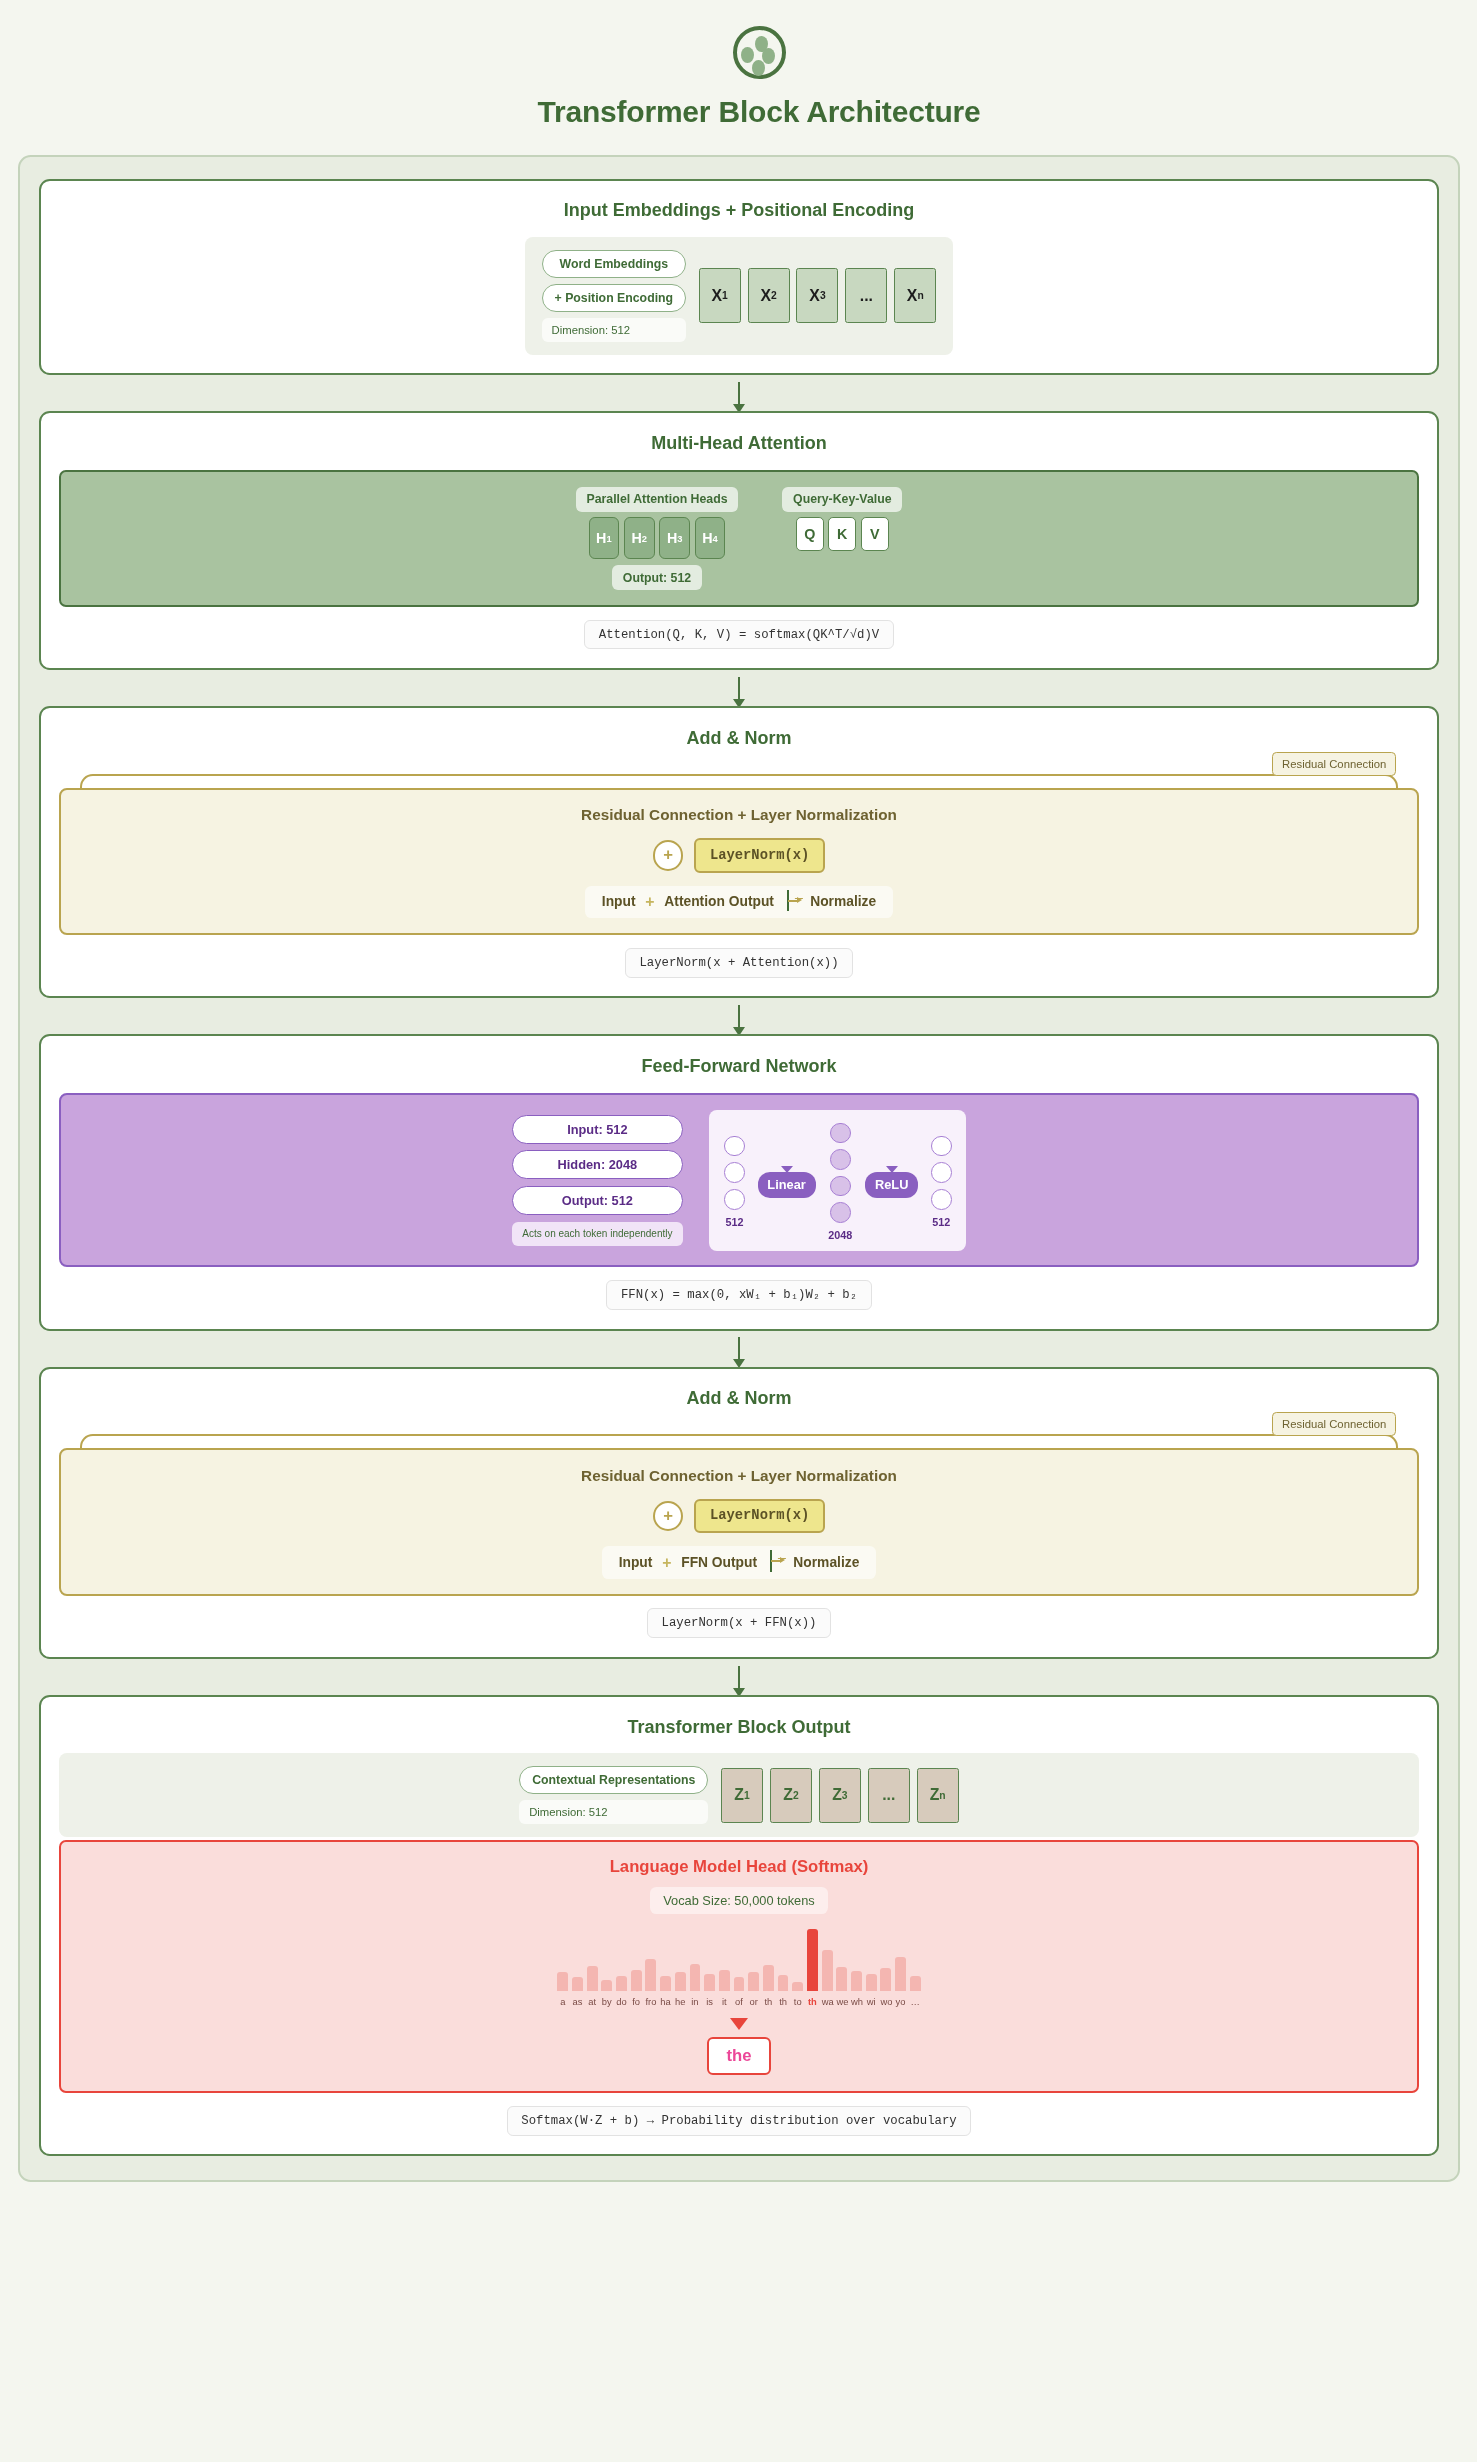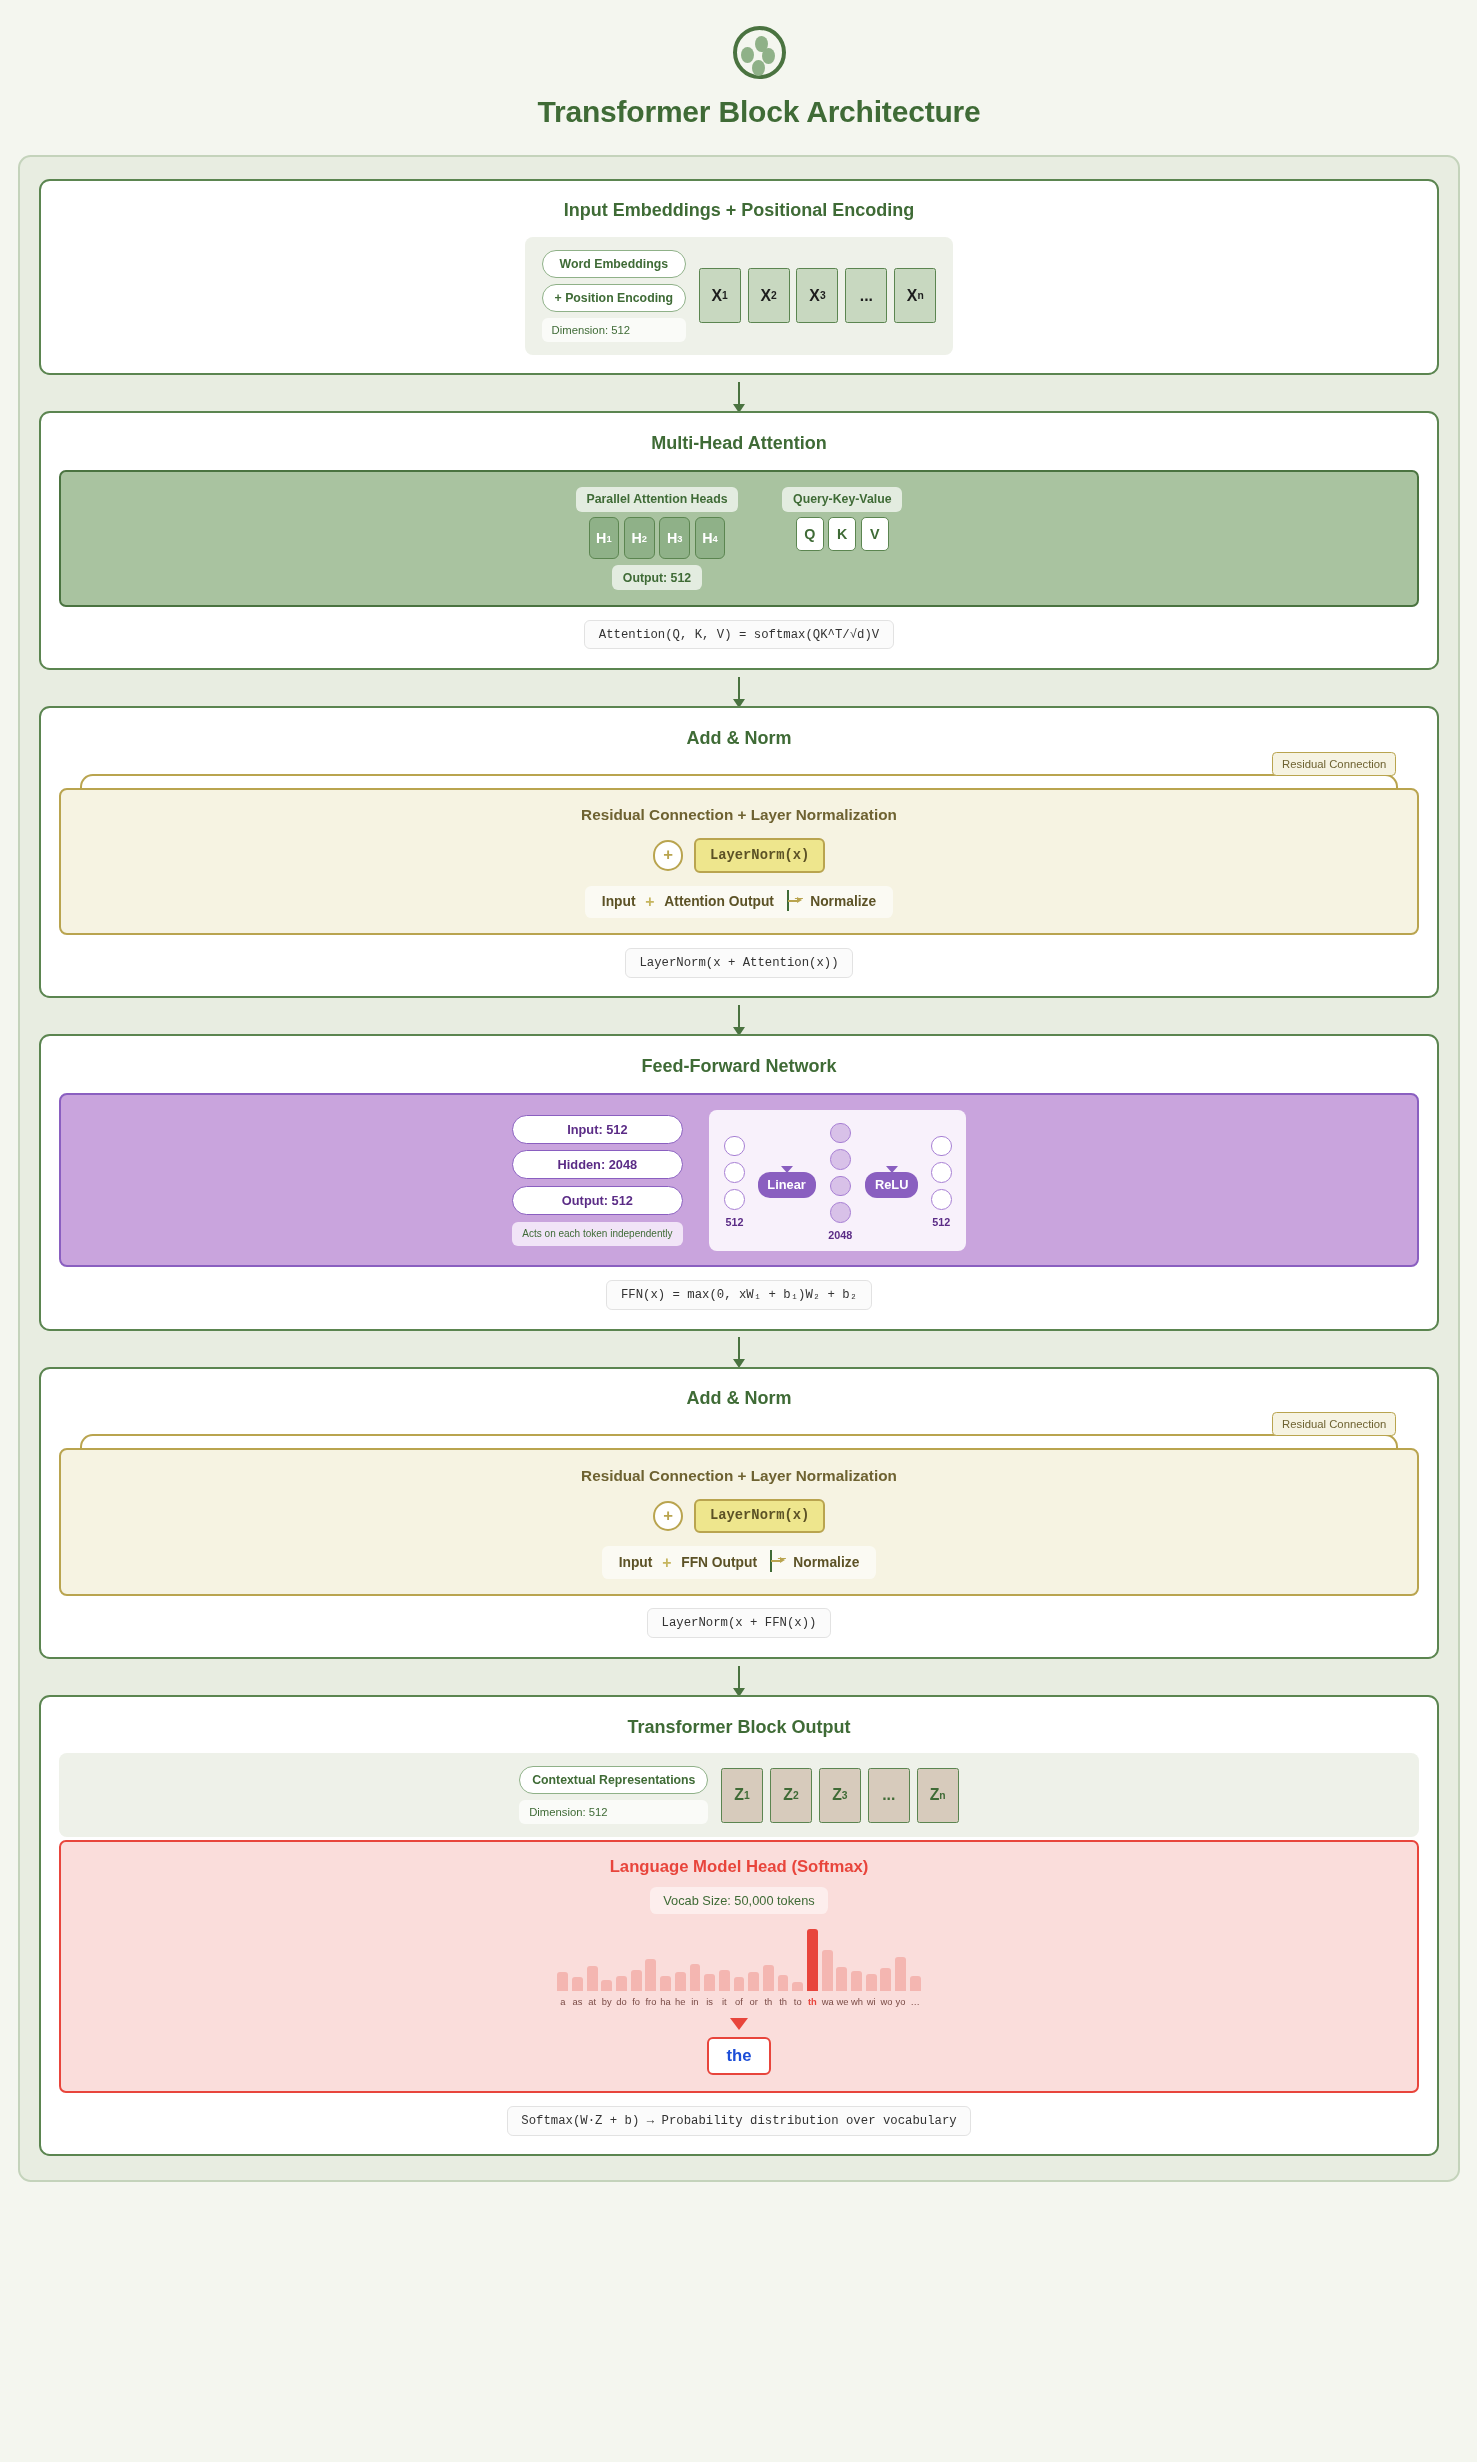--- a/index.html
+++ b/index.html
@@ -455,21 +455,21 @@
     border-left: 9.4px solid transparent;
     border-right: 9.4px solid transparent;
     border-top: 12.8px solid #e8453c;
   }
   .pred-box {
     margin: 6.9px auto 0 auto;
     width: fit-content;
     background: #ffffff;
     border: 2.5px solid #e8453c;
     border-radius: 5.9px;
-    color: #1d4ed8;
+    color: #ec4899;
     font-size: 16.7px;
     font-weight: bold;
     padding: 6.9px 17.7px;
   }
 </style>
 </head>
 <body>
 
 <div class="header">
   <div class="logo">

